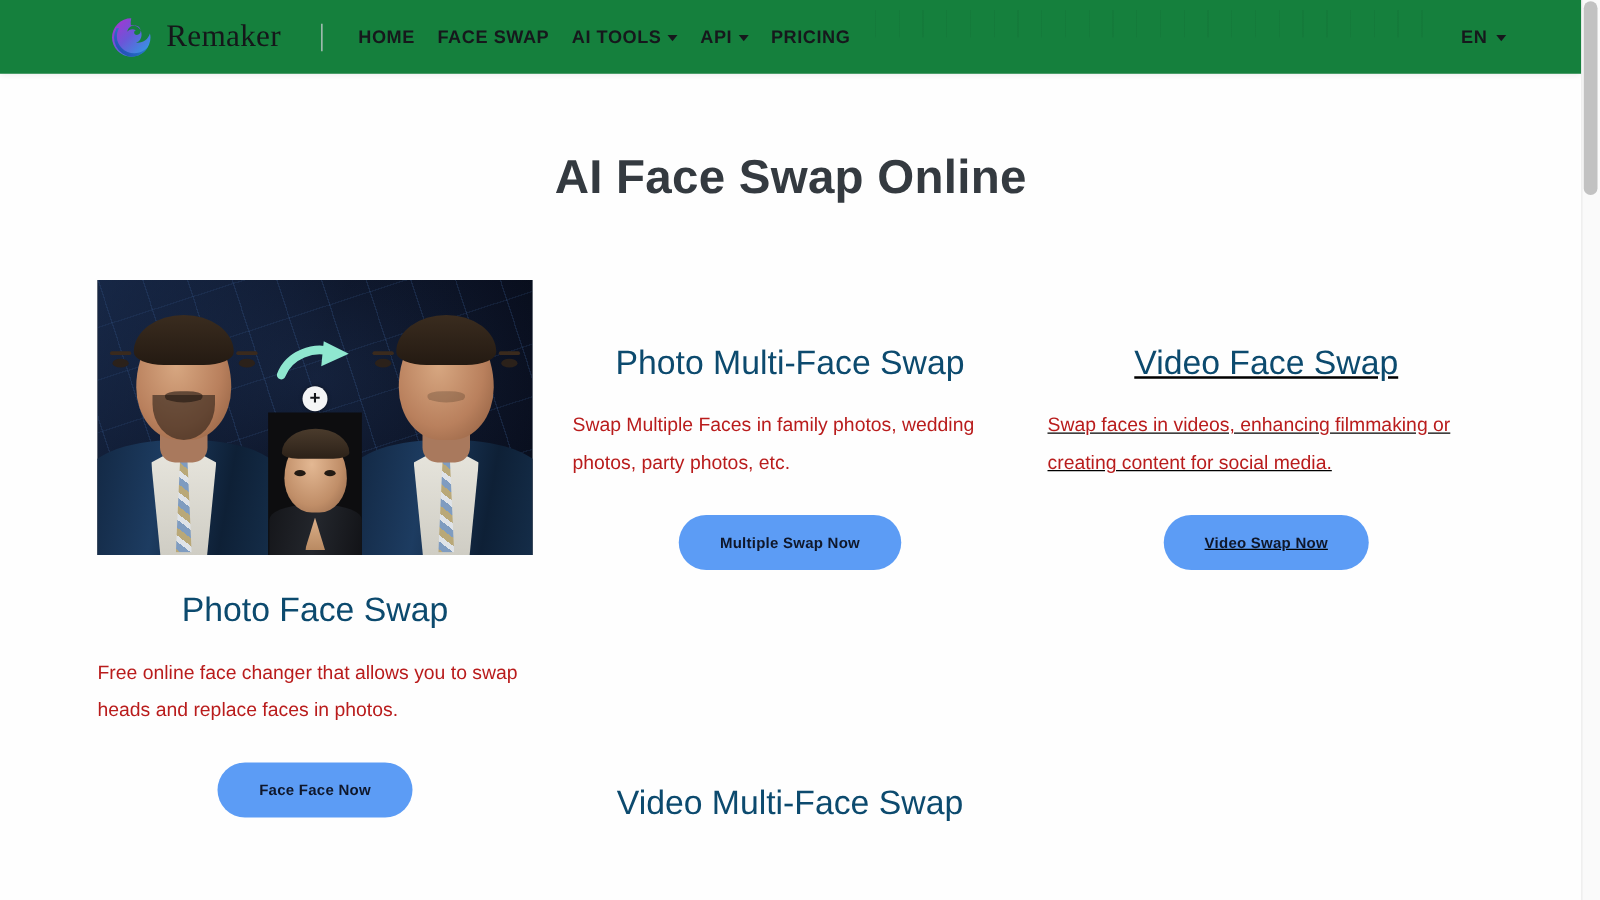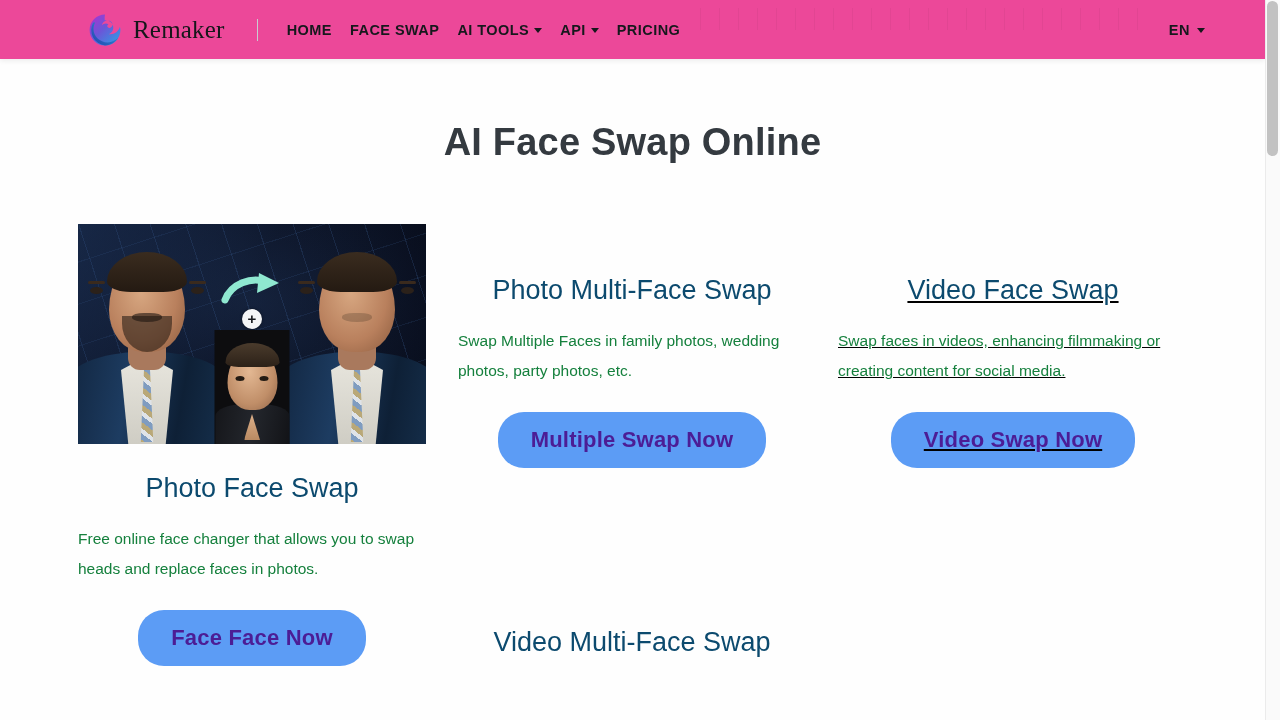--- a/index.html
+++ b/index.html
@@ -24,21 +24,21 @@
     width: 1265px; height: 720px;
     background: #fefefe;
     overflow: hidden;
   }
 
   
   .header {
     position: relative;
     width: 1265px;
     height: 59px;
-    background: #ec4899;
+    background: #15803d;
     display: flex;
     align-items: center;
     box-shadow: 0 2px 5px rgba(0,0,0,0.07);
     z-index: 5;
   }
   .header-ticks {
     position: absolute;
     left: 700px; top: 8px;
     width: 440px; height: 22px;
     background-image: repeating-linear-gradient(
@@ -309,30 +309,30 @@
     text-align: center;
     font-size: 27px;
     font-weight: normal;
     color: #0c4a6e;
     margin-top: 26px;
     line-height: 1.35;
   }
   .card-desc {
     text-align: left;
     font-size: 15.5px;
-    color: #15803d;
+    color: #b91c1c;
     line-height: 1.93;
     margin-top: 18px;
   }
   .btn-row { display: flex; justify-content: center; margin-top: 26px; }
   .btn {
     display: inline-block;
     background: #5c9cf5;
-    color: #4c1d95;
-    font-size: 22px;
+    color: #0f172a;
+    font-size: 12px;
     font-weight: bold;
     border: none;
     border-radius: 26px;
     padding: 15px 33px;
     cursor: pointer;
     font-family: "Liberation Sans", sans-serif;
     letter-spacing: .2px;
   }
 
   

